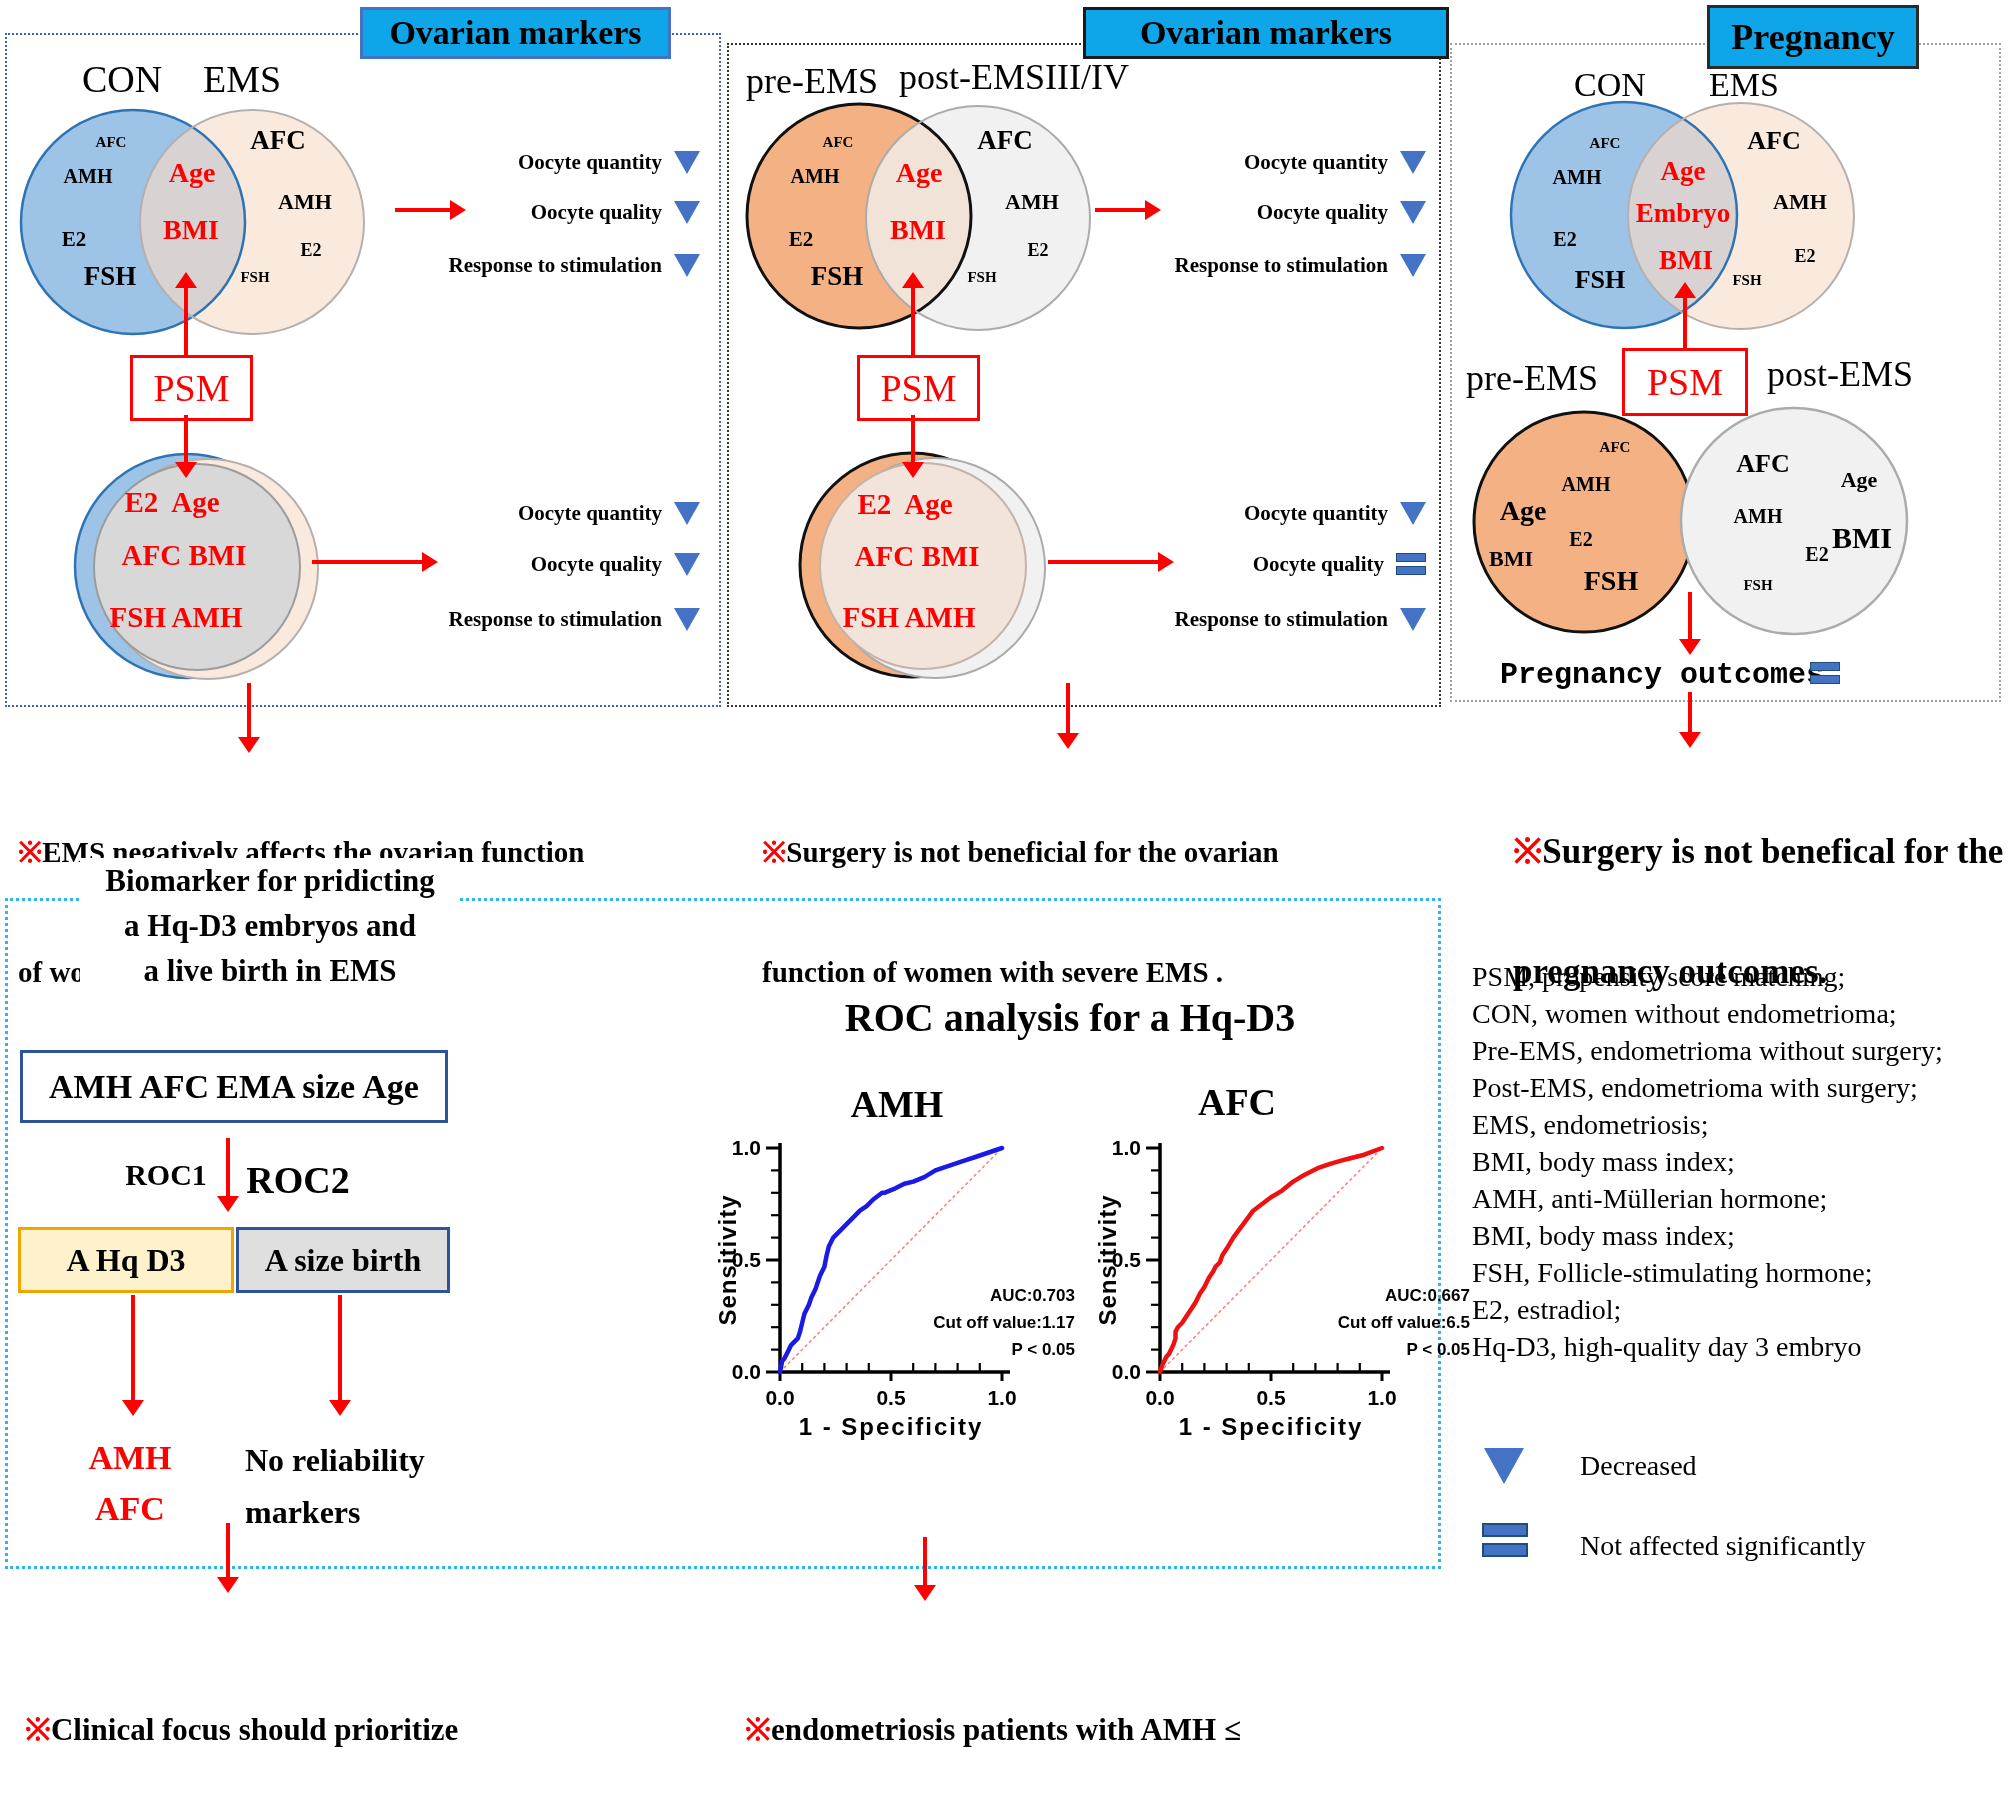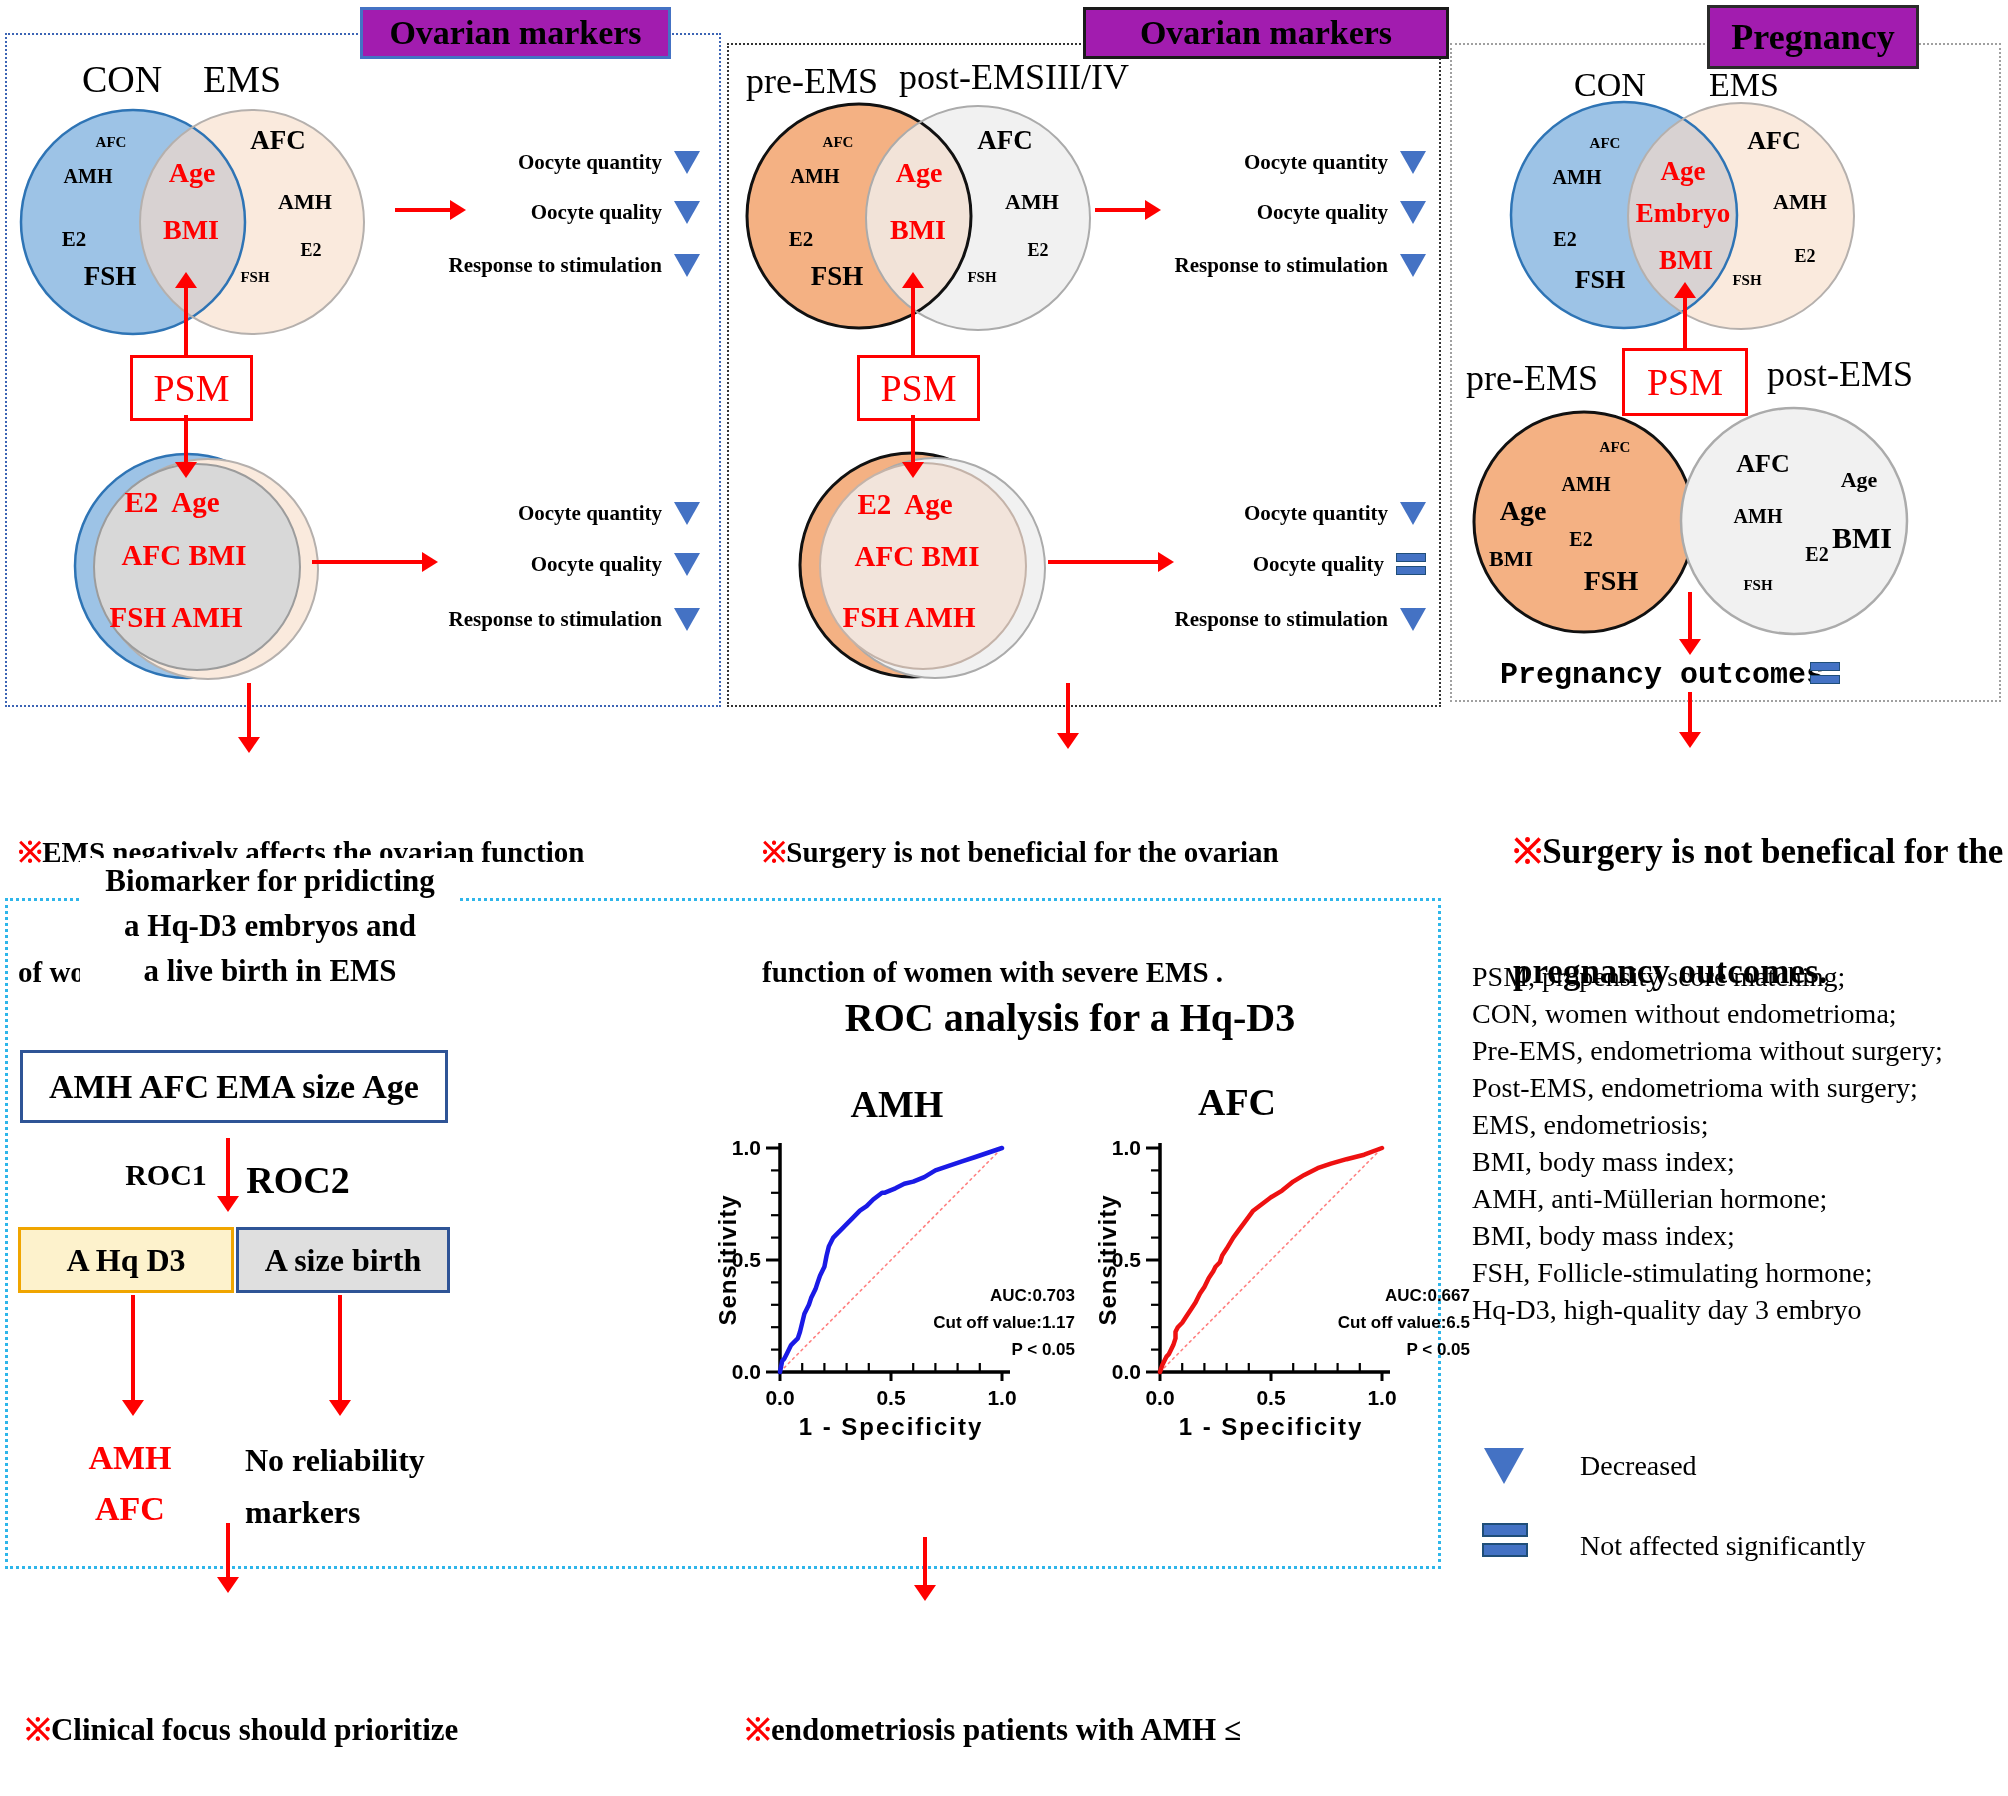--- a/index.html
+++ b/index.html
@@ -1,20 +1,20 @@
 <!DOCTYPE html>
 <html><head>
 <meta charset="utf-8">
 <style>
   html,body{margin:0;padding:0;background:#fff;}
   #canvas{position:relative;width:2008px;height:1796px;background:#fff;overflow:hidden;
           font-family:"Liberation Serif",serif;color:#000;}
   .abs{position:absolute;}
   .panel-border{position:absolute;z-index:0;background:transparent;}
-  .title-box{position:absolute;z-index:3;background:#a21caf;display:flex;align-items:center;justify-content:center;
+  .title-box{position:absolute;z-index:3;background:#0ea5e9;display:flex;align-items:center;justify-content:center;
              font-weight:bold;white-space:nowrap;}
   .glabel{position:absolute;transform:translate(-50%,-50%);white-space:nowrap;z-index:2;}
   .vlabel{position:absolute;transform:translate(-50%,-50%);font-weight:bold;white-space:pre;z-index:2;}
   .red{color:#FF0000;}
   .psm-box{position:absolute;border:3px solid #FF0000;color:#FF0000;background:#fff;z-index:2;
            display:flex;align-items:center;justify-content:center;font-size:38px;}
   .outcome-row{position:absolute;width:300px;height:34px;display:flex;align-items:center;justify-content:flex-end;
                gap:12px;font-weight:bold;font-size:21px;z-index:2;white-space:nowrap;}
   .tri-sm{width:0;height:0;border-left:13px solid transparent;border-right:13px solid transparent;
           border-top:23px solid #4472C4;flex:0 0 auto;}
@@ -419,20 +419,21 @@
   <div id="abbrev">
     <div>PSM, propensity score matching;</div>
     <div>CON, women without endometrioma;</div>
     <div>Pre-EMS, endometrioma without surgery;</div>
     <div>Post-EMS, endometrioma with surgery;</div>
     <div>EMS, endometriosis;</div>
     <div>BMI, body mass index;</div>
     <div>AMH, anti-Müllerian hormone;</div>
     <div>BMI, body mass index;</div>
     <div>FSH, Follicle-stimulating hormone;</div>
+    <div>E2, estradiol;</div>
     <div>Hq-D3, high-quality day 3 embryo</div>
   </div>
 
   <div class="tri-lg" style="left:1484px;top:1448px;"></div>
   <div class="legend-label" style="left:1580px;top:1450px;">Decreased</div>
   <div class="eq-lg" style="left:1482px;top:1523px;">
       <i></i>
       <i></i>
     </div>
   <div class="legend-label" style="left:1580px;top:1530px;">Not affected significantly</div>

